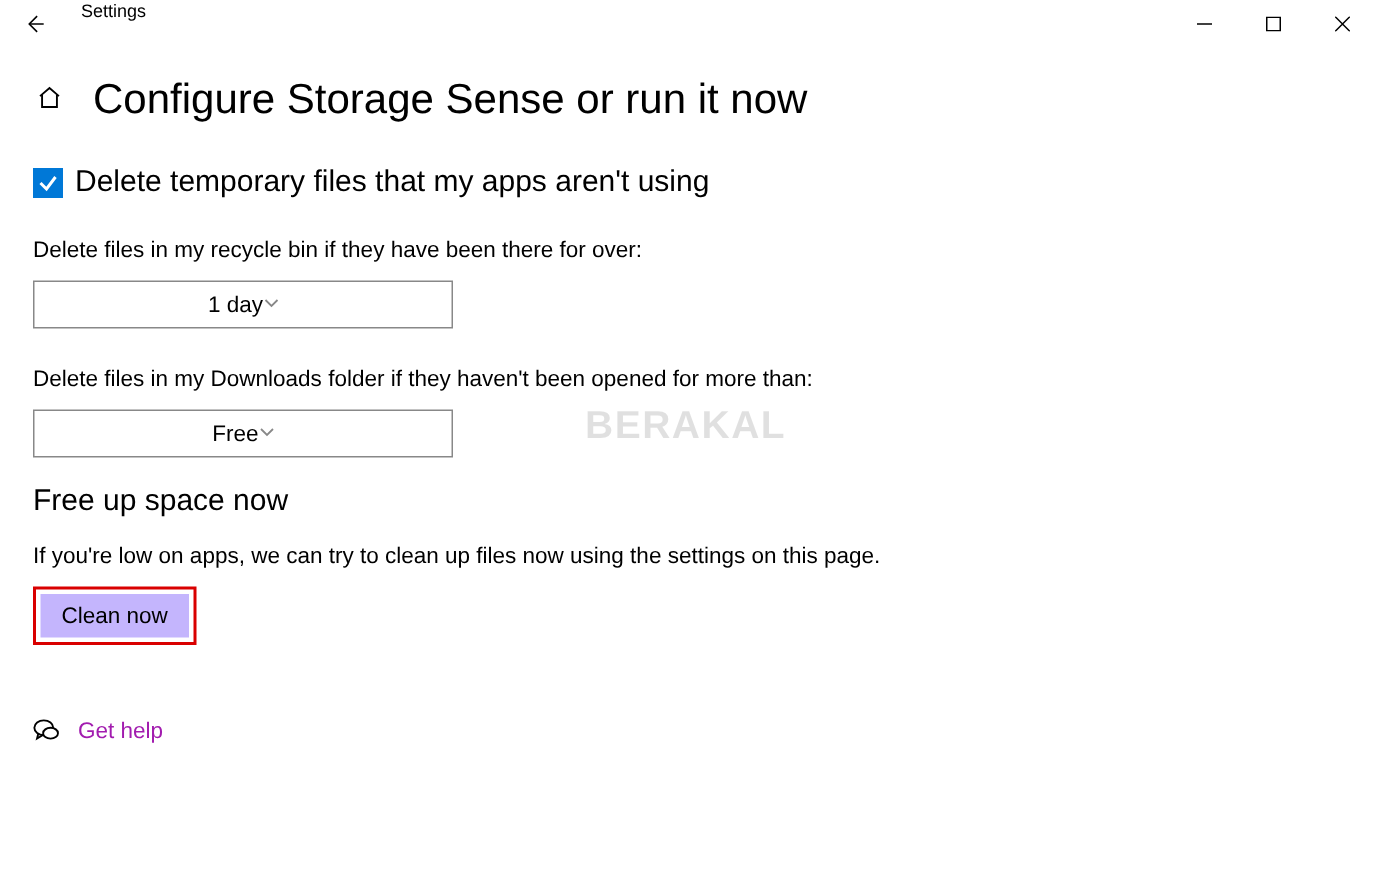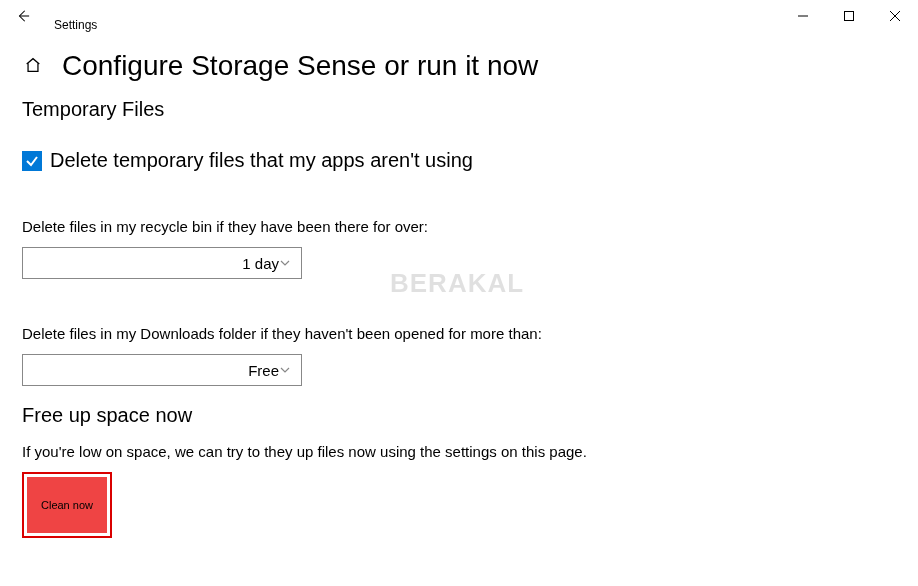--- a/index.html
+++ b/index.html
@@ -8,21 +8,21 @@
     background: #fff;
     color: #000;
     font-size: 14px;
     width: 918px;
     height: 586px;
     overflow: hidden;
     position: relative;
   }
   .titlebar {
     display: flex;
-    align-items: flex-end;
+    align-items: flex-start;
     height: 32px;
     padding: 0;
   }
   .back-btn {
     width: 46px;
     height: 32px;
     display: flex;
     align-items: center;
     justify-content: center;
     background: transparent;
@@ -89,51 +89,51 @@
     background: #0078d7;
     display: flex;
     align-items: center;
     justify-content: center;
     cursor: pointer;
   }
   .checkbox svg { width: 14px; height: 14px; }
   .checkbox-label { font-size: 20px; }
   .field-label {
     font-size: 15px;
-    margin-top: 46px;
+    margin-top: 25px;
   }
   .select {
     width: 280px;
     height: 32px;
     border: 1px solid #888;
     background: #fff;
     margin-top: 12px;
     display: flex;
     align-items: center;
-    justify-content: flex-end;
+    justify-content: center;
     padding: 0 10px 0 12px;
     cursor: pointer;
     font-size: 15px;
   }
   .select .chev svg { width: 12px; height: 12px; stroke:#888; }
   .helptext {
     font-size: 15px;
     margin-top: 16px;
   }
   .clean-wrap {
     display: inline-block;
     border: 2px solid #d90000;
     padding: 3px;
     margin-top: 12px;
   }
   .clean-btn {
-    background: #ef4444;
-    border: none;
-    padding: 22px 14px;
-    font-size: 11px;
+    background: #c4b5fd;
+    border: none;
+    padding: 6px 14px;
+    font-size: 15px;
     cursor: pointer;
   }
   .help-row {
     display: flex;
     align-items: center;
     gap: 12px;
     margin-top: 48px;
   }
   .help-row svg { width: 18px; height: 18px; }
   .help-link {
@@ -187,21 +187,20 @@
   <div class="header-row">
     <button class="home-btn">
       <svg viewBox="0 0 20 20" fill="none" stroke="#000" stroke-width="1.4">
         <path d="M3 9 L10 3 L17 9"></path>
         <path d="M4.5 8 V17 H15.5 V8"></path>
       </svg>
     </button>
     <h1 class="page-title">Configure Storage Sense or run it now</h1>
   </div>
 
-  <h2 class="section-heading">Temporary Files</h2>
 
   <div class="checkbox-row">
     <div class="checkbox">
       <svg viewBox="0 0 14 14" fill="none" stroke="#fff" stroke-width="2">
         <path d="M2 7 L6 11 L12 3"></path>
       </svg>
     </div>
     <span class="checkbox-label">Delete temporary files that my apps aren't using</span>
   </div>
 
@@ -219,21 +218,21 @@
   <div class="select">
     <span>Free</span>
     <span class="chev">
       <svg viewBox="0 0 12 12" fill="none" stroke-width="1.2">
           <path d="M2 4 L6 8 L10 4"></path>
         </svg>
     </span>
   </div>
 
   <h2 class="section-heading space">Free up space now</h2>
-  <p class="helptext">If you're low on space, we can try to they up files now using the settings on this page.</p>
+  <p class="helptext">If you're low on apps, we can try to clean up files now using the settings on this page.</p>
 
   <div class="clean-wrap">
     <button class="clean-btn">Clean now</button>
   </div>
 
   <div class="help-row">
     <svg viewBox="0 0 20 20" fill="none" stroke="#000" stroke-width="1.4">
       <ellipse cx="8" cy="8" rx="7" ry="5.5"></ellipse>
       <path d="M4 12 L3 16 L8 13"></path>
       <ellipse cx="13" cy="12" rx="5.5" ry="4" fill="#fff"></ellipse>

